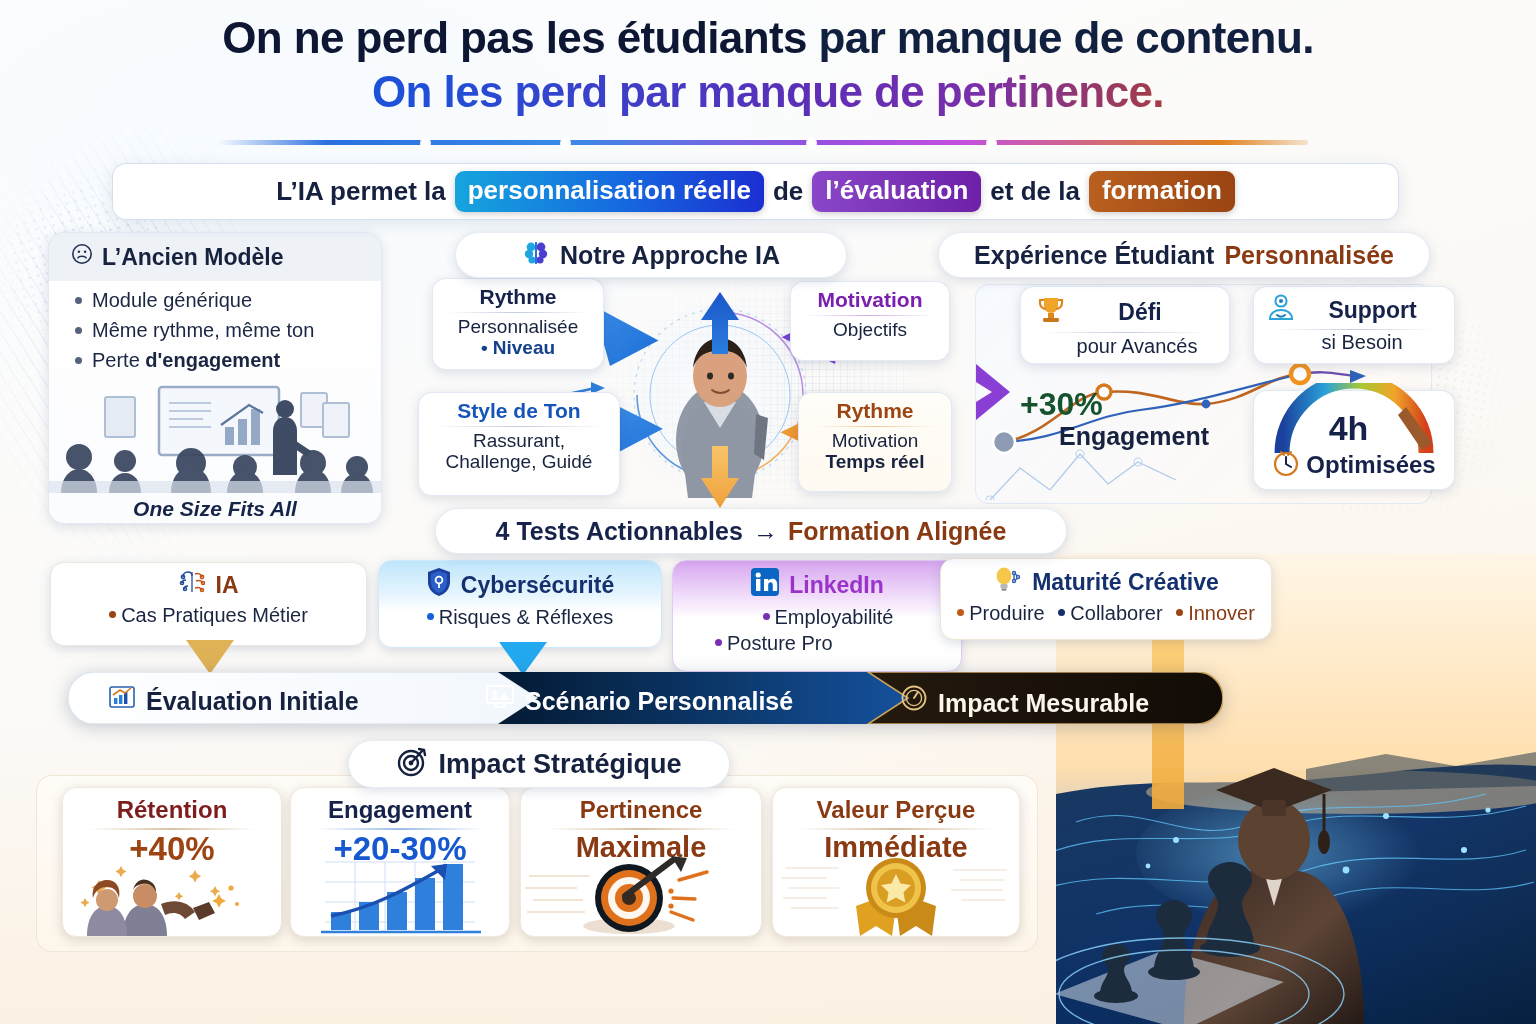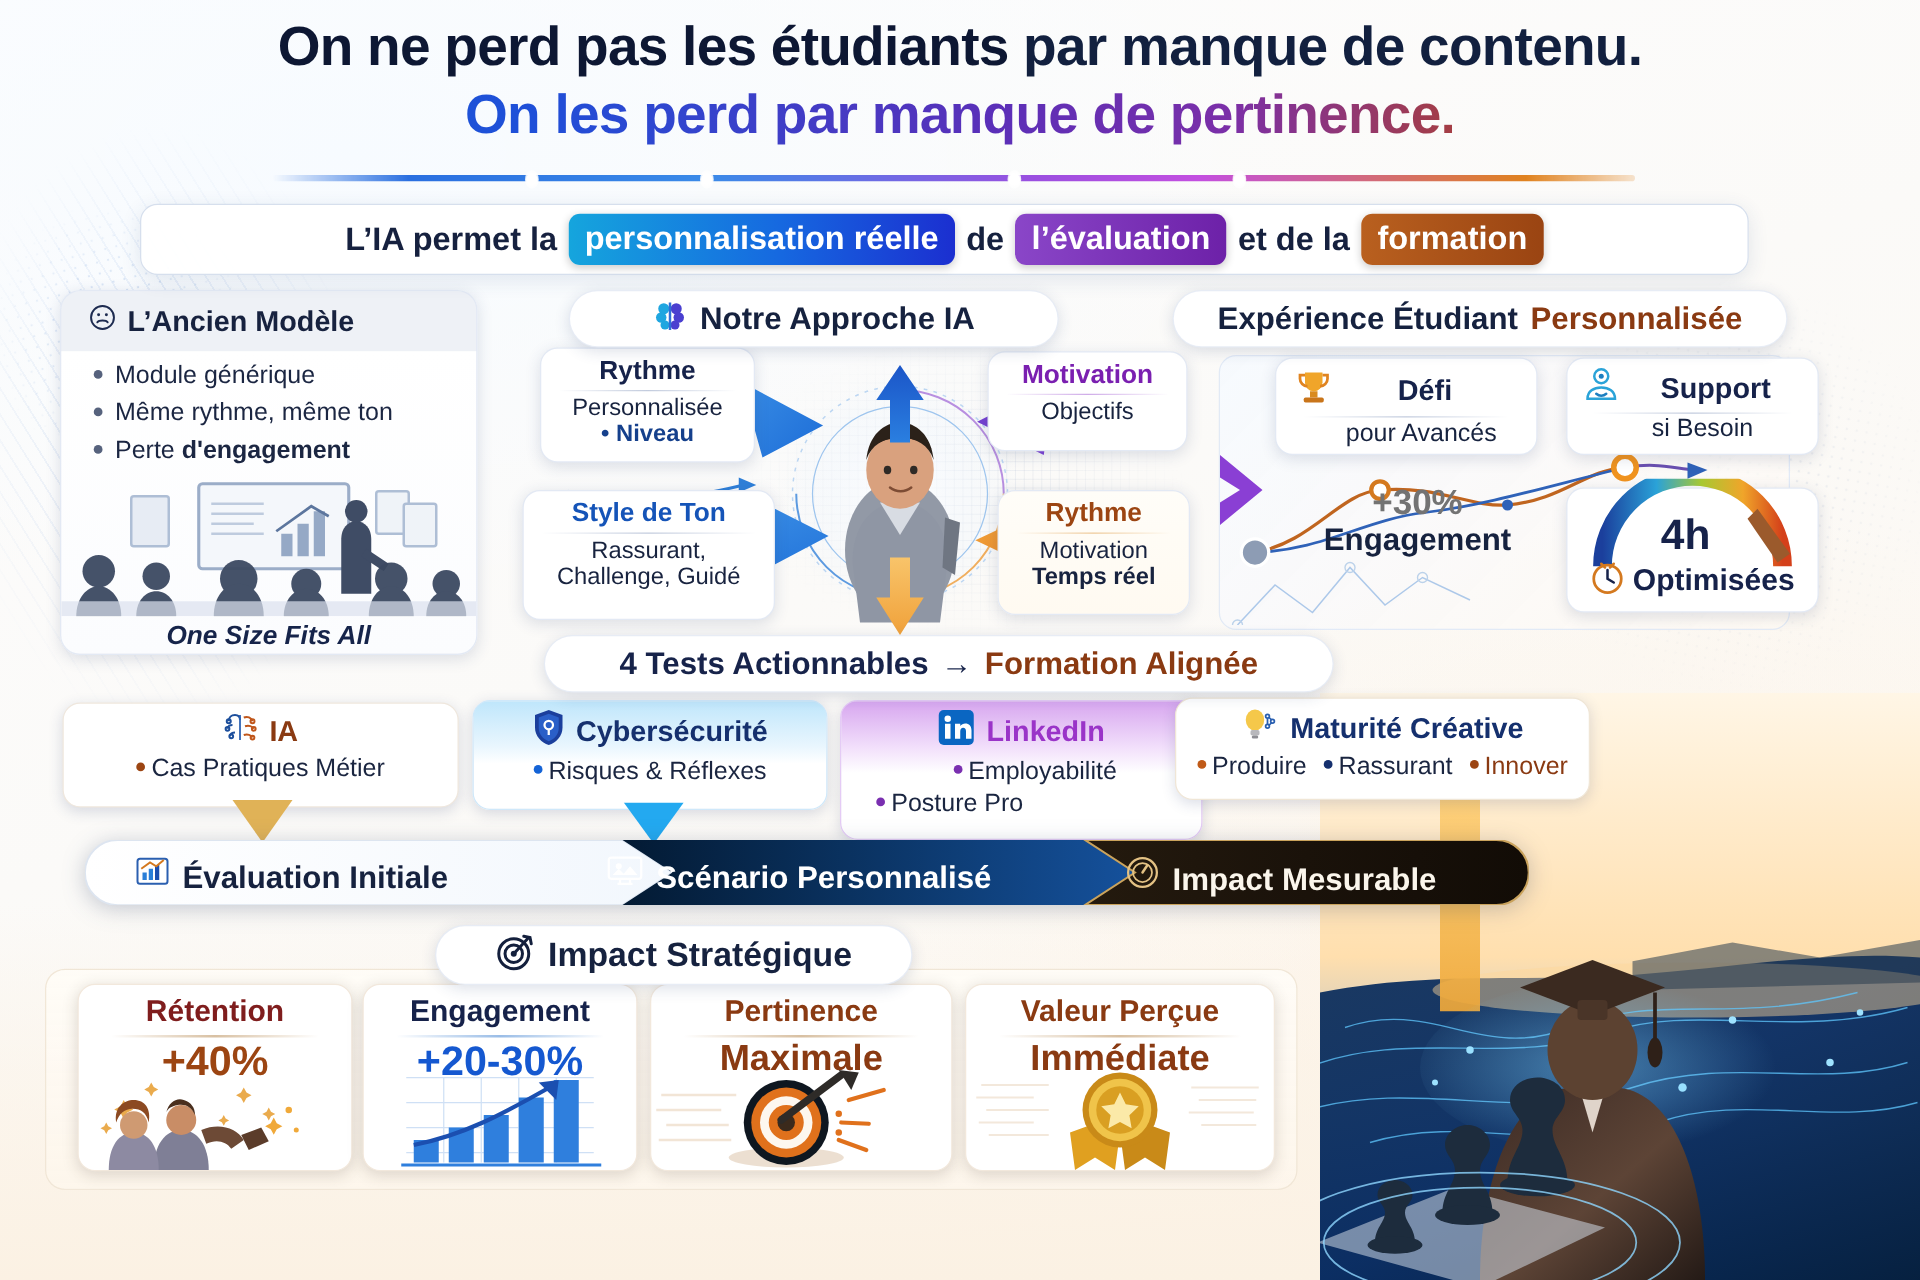--- a/index.html
+++ b/index.html
@@ -103,21 +103,21 @@
   
   #exp-pill{left:938px;top:232px;width:490px;height:44px;}
   #exp-pill .t{font-size:25px;font-weight:700;color:#16223f;}
   #exp-frame{position:absolute;left:975px;top:284px;width:455px;height:218px;border-radius:14px;
     background:linear-gradient(135deg,rgba(245,249,255,.85),rgba(255,250,243,.8));
     border:1px solid rgba(220,230,245,.8);z-index:2;}
   #card-defi{left:1020px;top:286px;width:208px;height:76px;}
   #card-support{left:1253px;top:286px;width:200px;height:76px;}
   #card-eng{left:1020px;top:388px;width:228px;height:96px;background:transparent;box-shadow:none;border:none;}
   #card-4h{left:1253px;top:390px;width:200px;height:98px;}
-  .big-num{font-size:28px;font-weight:800;color:#737373;text-align:center;line-height:1;}
+  .big-num{font-size:32px;font-weight:800;color:#14532d;line-height:1;}
   .big-sub{font-size:25px;font-weight:700;color:#16223f;text-align:center;margin-top:2px;}
   .purple-arrow{position:absolute;left:972px;top:362px;z-index:5;}
 
   
   #tests-pill{left:435px;top:508px;width:630px;height:44px;}
   #tests-pill .t{font-size:25px;font-weight:800;color:#17234a;}
   #tests-pill .t2{font-size:25px;font-weight:800;color:#8a3a12;}
 
   
   .dom{position:absolute;border-radius:14px;box-shadow:0 3px 11px rgba(40,60,110,.17);z-index:4;}
@@ -617,21 +617,21 @@
             <rect x="6" y="12" width="4.4" height="12" fill="#fff"></rect>
             <circle cx="8.2" cy="8" r="2.6" fill="#fff"></circle>
             <path d="M14 24V12h4.2v1.8c.9-1.4 2.4-2.1 4-2.1 3 0 5 2 5 5.6V24h-4.4v-6c0-1.8-.8-2.8-2.3-2.8-1.4 0-2.3 1-2.3 2.8v6z" fill="#fff"></path>
           </svg>
       </span>
       <span style="color:#9a34c8">LinkedIn</span>
     </div>
     <div class="dom-b" style="text-align:center;padding-left:22px">
       <span class="bdot" style="background:#7a2fb0"></span><span>Employabilité</span>
     </div>
-    <div class="dom-b" style="text-align:left;padding-left:28px">
+    <div class="dom-b" style="text-align:left;padding-left:42px">
       <span class="bdot" style="background:#7a2fb0"></span><span>Posture Pro</span>
     </div>
   </div>
 
   <div class="dom" id="dom-mat">
     <div class="dom-h">
       <span>
         <svg width="30" height="28" viewBox="0 0 30 28">
           <ellipse cx="11" cy="11" rx="7.4" ry="8.4" fill="#f5c84a"></ellipse>
           <rect x="7.4" y="19" width="7.2" height="4.4" rx="1.4" fill="#b8b8bc"></rect>
@@ -641,21 +641,21 @@
               <circle cx="25" cy="12" r="1.5"></circle>
               <circle cx="21" cy="16" r="1.5"></circle>
               <path d="M21 9.5v5M22.3 9l2 2M22.2 15.2l2-2"></path>
             </g>
         </svg>
       </span>
       <span style="color:#15306e">Maturité Créative</span>
     </div>
     <div class="dom-b">
       <span class="bdot" style="background:#c05a18"></span><span>Produire</span>
-      <span class="bdot" style="background:#15306e;margin-left:8px"></span><span>Rassurant</span>
+      <span class="bdot" style="background:#15306e;margin-left:8px"></span><span>Collaborer</span>
       <span class="bdot" style="background:#9c4512;margin-left:8px"></span><span style="color:#8a3a12">Innover</span>
     </div>
   </div>
 
   <svg style="position:absolute;left:180px;top:640px;width:60px;height:38px;z-index:5" viewBox="0 0 60 38">
     <path d="M6 0 L54 0 L30 34 Z" fill="#e0b257"></path>
   </svg>
   <svg style="position:absolute;left:495px;top:642px;width:56px;height:36px;z-index:5" viewBox="0 0 56 36">
     <path d="M4 0 L52 0 L28 33 Z" fill="#23a9f0"></path>
   </svg>

